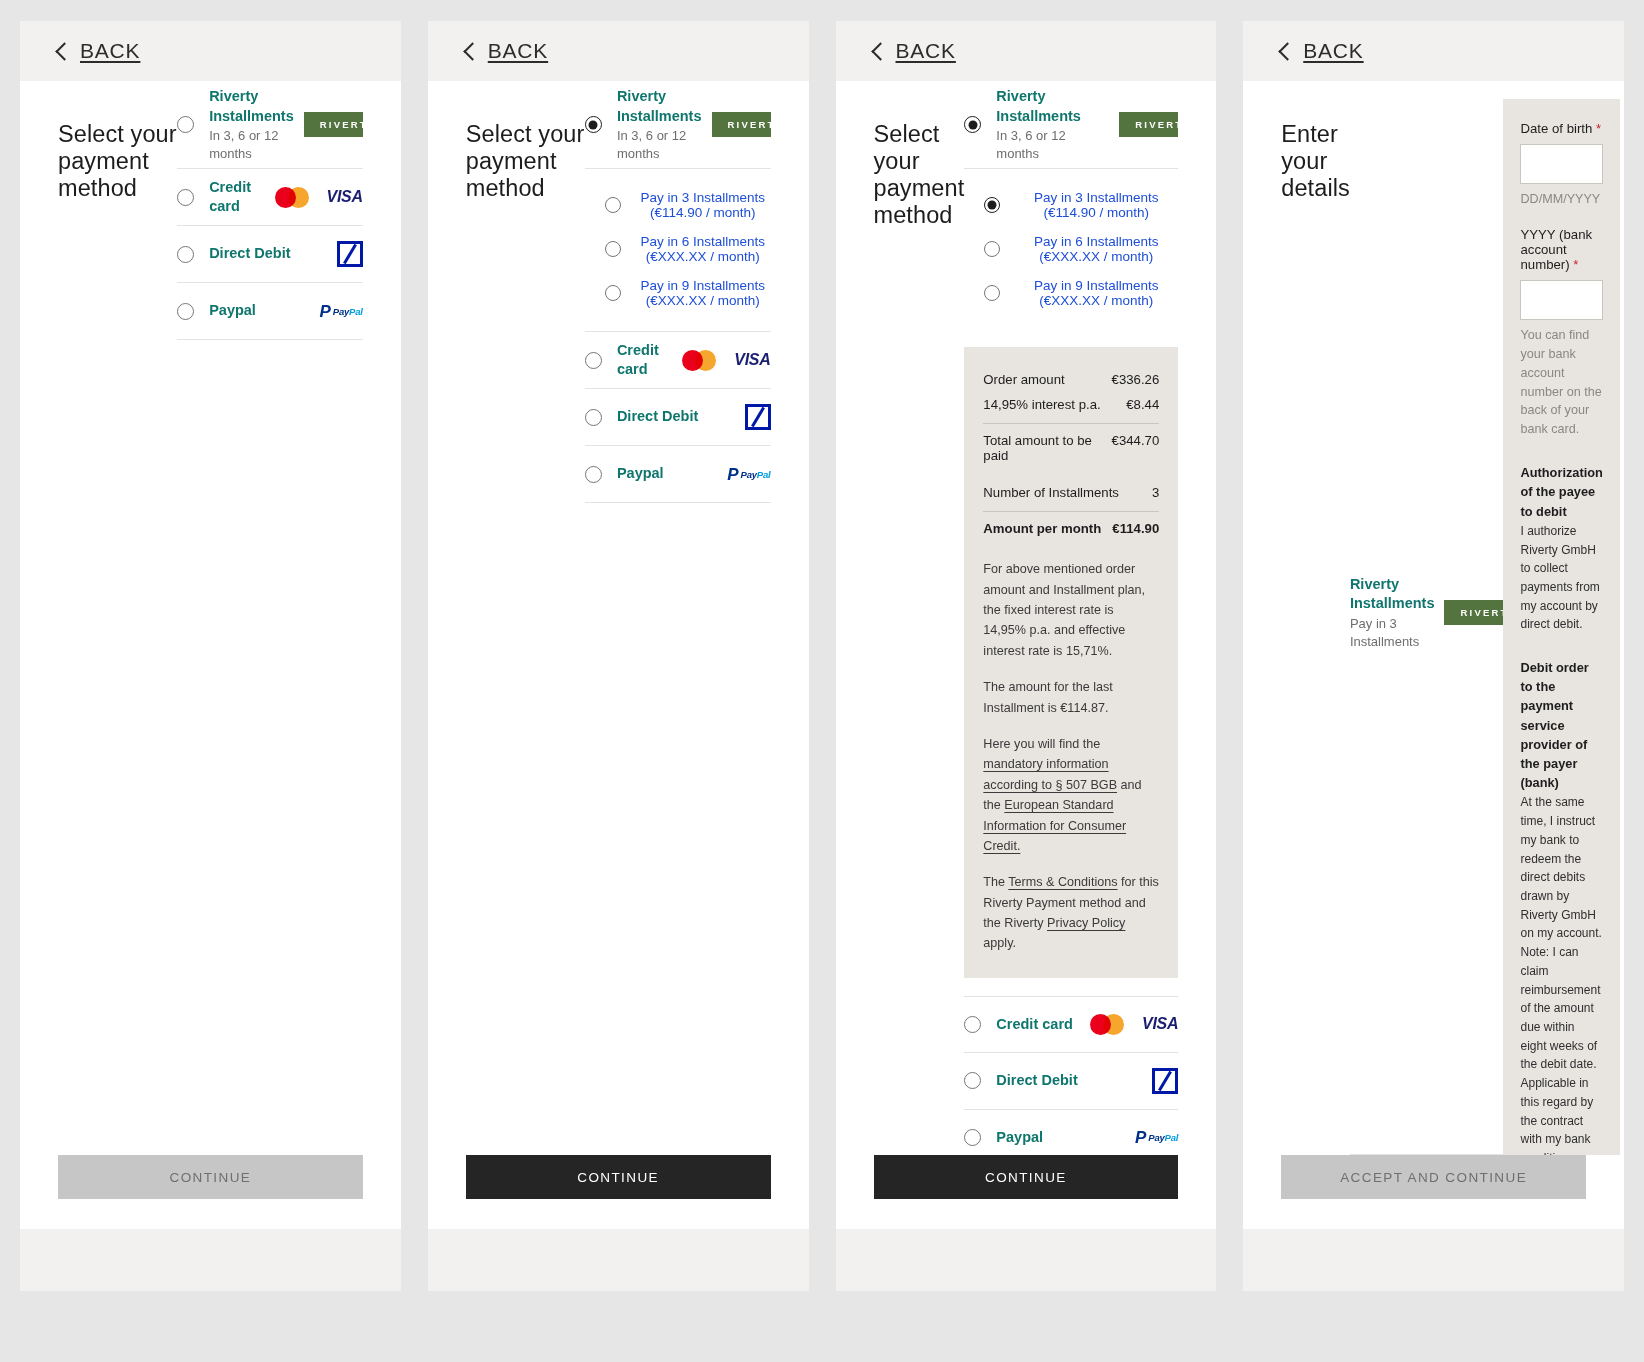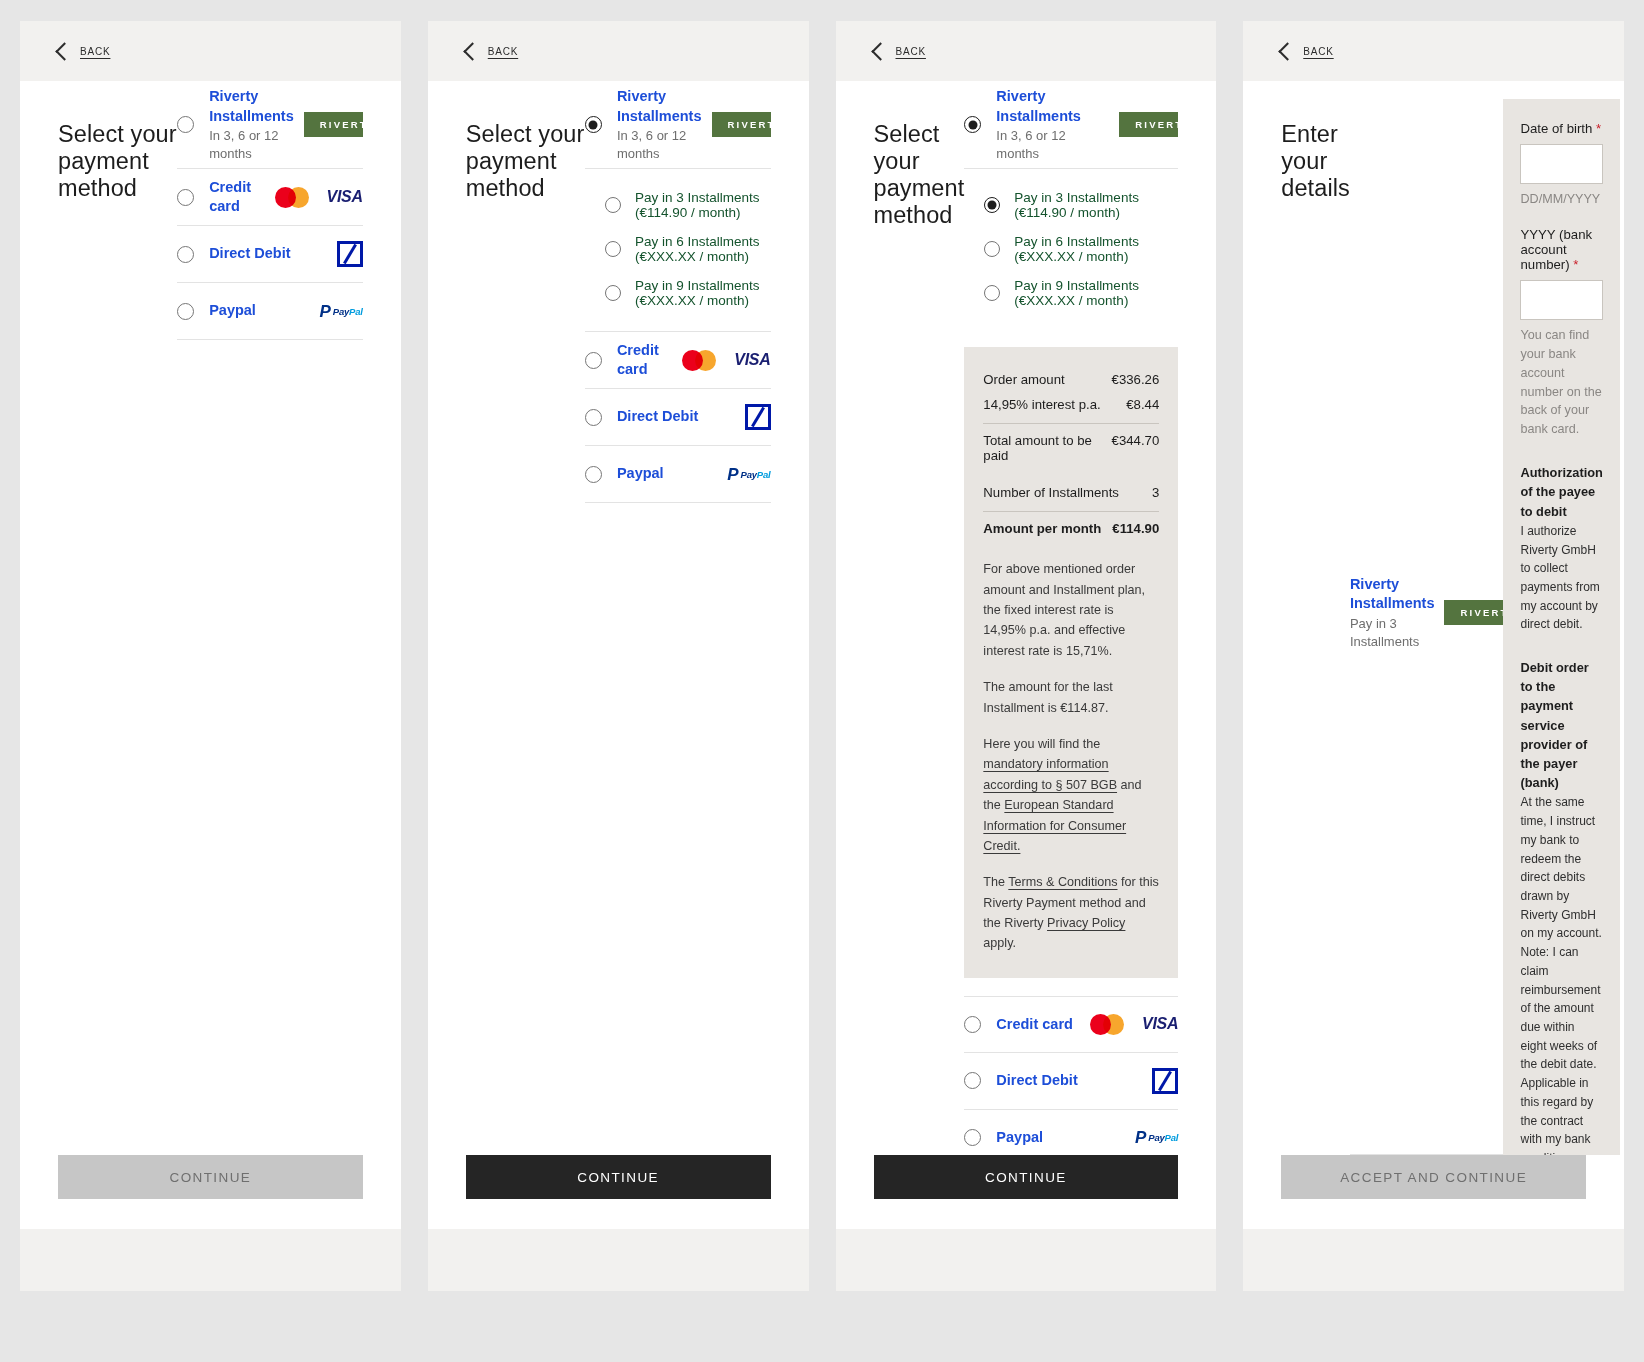--- a/index.html
+++ b/index.html
@@ -41,21 +41,21 @@
     cursor: pointer;
   }
   .chev {
     width: 13px; height: 13px;
     border-left: 2px solid #2c2c2c;
     border-bottom: 2px solid #2c2c2c;
     transform: rotate(45deg);
     margin-top: 0px;
   }
   .back-text {
-    font-size: 10px;
+    font-size: 21px;
     letter-spacing: 0.8px;
     color: #2c2c2c;
     text-decoration: underline;
     text-underline-offset: 3px;
   }
   
   .pbody {
     flex: 1 1 auto;
     background: #fff;
     padding: 0 38px;
@@ -97,21 +97,21 @@
     left: 50%; top: 50%;
     width: 9px; height: 9px;
     background: #1d1d1d;
     border-radius: 50%;
     transform: translate(-50%, -50%);
   }
   .pm-labels { flex: 1 1 auto; min-width: 0; }
   .pm-title {
     font-size: 14.5px;
     font-weight: bold;
-    color: #1d4ed8;
+    color: #0f766e;
     line-height: 1.35;
   }
   .pm-sub {
     font-size: 13px;
     color: #6e6e6e;
     line-height: 1.35;
     margin-top: 1px;
   }
   .pm-logos {
     display: flex; align-items: center; gap: 12px;
@@ -183,21 +183,22 @@
     border-bottom: 1px solid #e3e3e3;
   }
   .inst-row {
     display: flex; align-items: center;
     padding: 7px 0 7px 20px;
     cursor: pointer;
   }
   .inst-row .radio { width: 16px; height: 16px; margin-right: 14px; }
   .inst-label {
     font-size: 13.5px;
-    color: #14532d;
+    color: #1d4ed8;
+    text-align: center;
   }
   
   .summary {
     background: #e8e5e1;
     padding: 20px 19px 24px 19px;
     margin: 16px 0 18px 0;
   }
   .sum-row {
     display: flex; justify-content: space-between; align-items: baseline;
     font-size: 13.2px;

